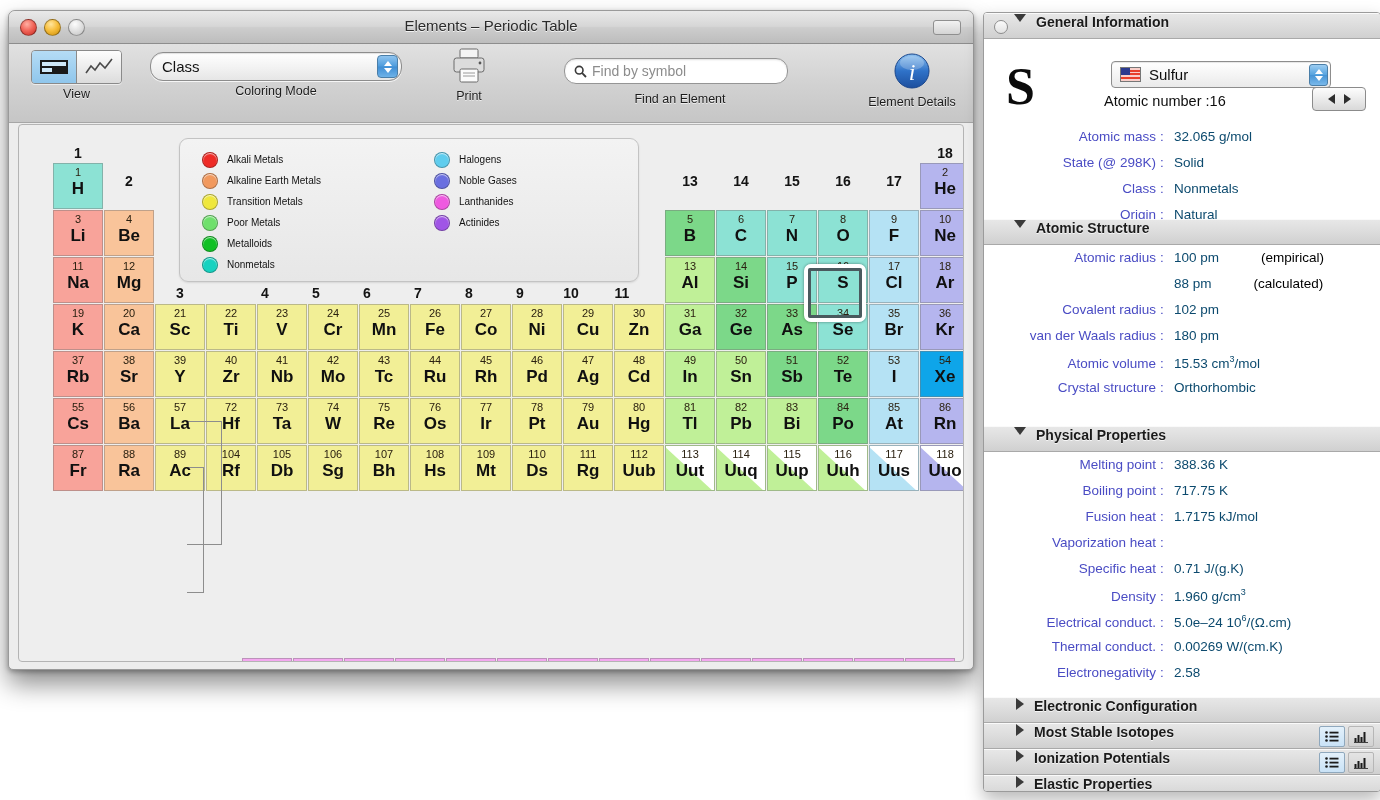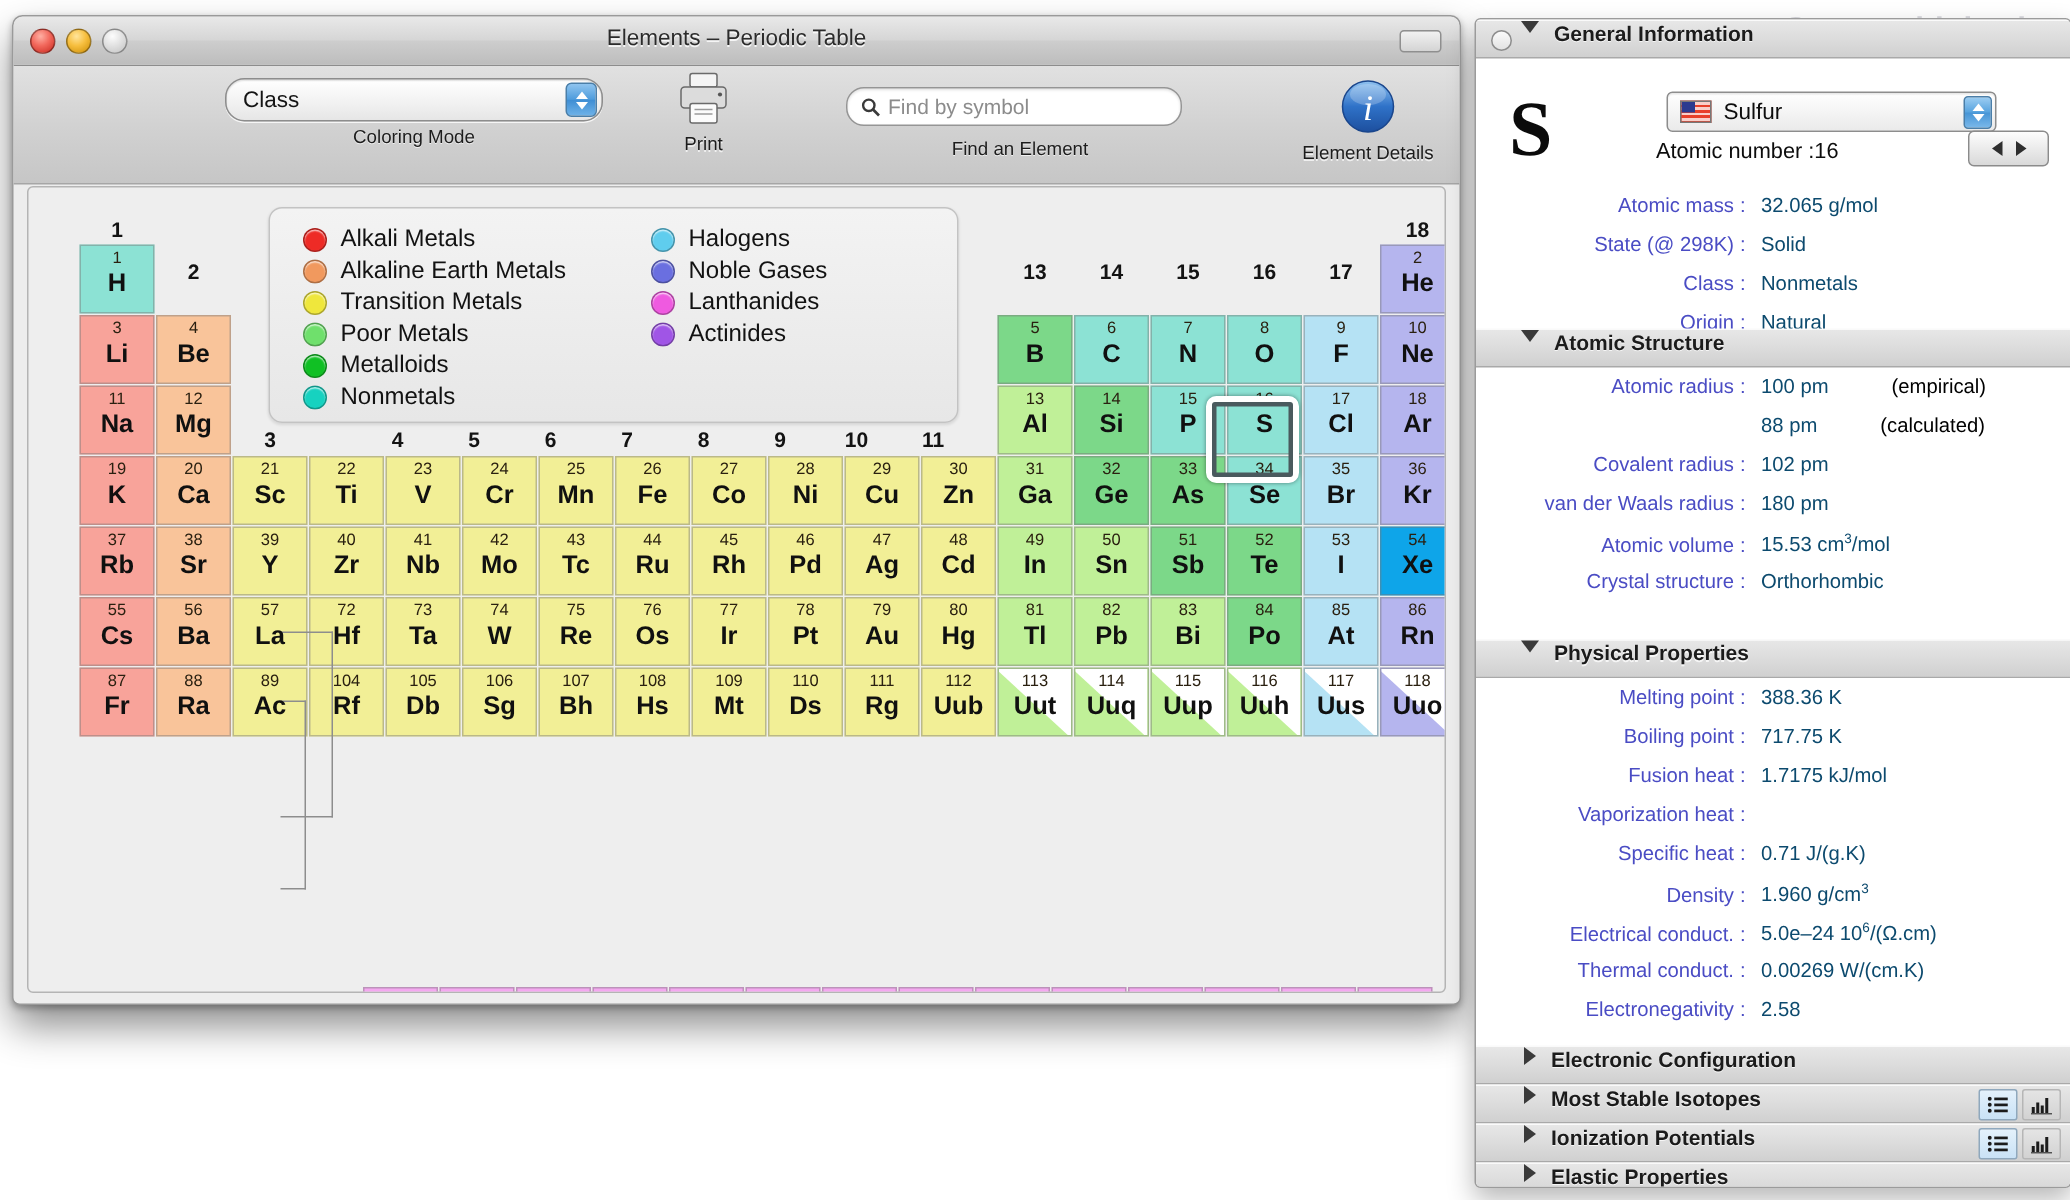--- a/index.html
+++ b/index.html
@@ -94,21 +94,21 @@
   .legendbox{
     position:absolute;left:160px;top:13px;width:458px;height:142px;
     background:linear-gradient(to bottom,#f3f3f3,#e7e7e7);
     border:1px solid #c3c3c3;border-radius:9px;
     box-shadow:0 1px 2px rgba(0,0,0,.10);
   }
   .legcol{position:absolute;top:10px;}
   .legrow{display:flex;align-items:center;height:21px;}
   .legdot{width:14px;height:14px;border-radius:50%;border:1px solid rgba(0,0,0,.28);
           box-shadow:0 1px 1px rgba(255,255,255,.7) inset;margin-right:9px;}
-  .legtxt{font-size:16px;color:#121212;}
+  .legtxt{font-size:10px;color:#121212;}
 
   
   .cell{position:absolute;width:50px;height:46px;border:1px solid rgba(120,120,120,.45);
         box-sizing:border-box;overflow:hidden;}
   .cell .num{position:absolute;left:0;right:0;top:2px;text-align:center;font-size:11px;color:#2a2010;}
   .cell .sym{position:absolute;left:0;right:0;top:15px;text-align:center;font-size:17px;font-weight:bold;color:#101010;}
   .cell.pred .tri{position:absolute;right:0;top:0;width:0;height:0;
         border-top:46px solid #ffffff;border-left:50px solid transparent;}
   .cell .num,.cell .sym{z-index:2;}
 
@@ -207,20 +207,37 @@
         <div class="tlb close"></div>
         <div class="tlb min"></div>
         <div class="tlb zoom"></div>
       </div>
       <div class="title">Elements – Periodic Table</div>
       <div class="tb-right"></div>
     </div>
 
     <div class="toolbar">
 
+      <div class="tgroup" style="left:22px;top:6px;">
+        <div class="segctl">
+          <div class="seg on">
+            <svg width="30" height="20" viewBox="0 0 30 20">
+              <rect x="1" y="3" width="28" height="14" fill="#1a1a1a"></rect>
+              <rect x="3" y="5" width="24" height="4" fill="#cfe8f8"></rect>
+              <rect x="3" y="11" width="10" height="4" fill="#cfe8f8"></rect>
+            </svg>
+          </div>
+          <div class="seg">
+            <svg width="30" height="20" viewBox="0 0 30 20">
+              <polyline points="2,16 7,9 11,13 16,6 21,11 28,2" fill="none" stroke="#4a4a4a" stroke-width="1.6"></polyline>
+            </svg>
+          </div>
+        </div>
+        <div class="tglabel">View</div>
+      </div>
 
       <div class="tgroup" style="left:141px;top:8px;">
         <div class="popup">
           <span class="pval">Class</span>
           <span class="arrowbox">
             <i class="caret-u"></i>
               <i class="caret-d"></i>
           </span>
         </div>
         <div class="tglabel">Coloring Mode</div>

